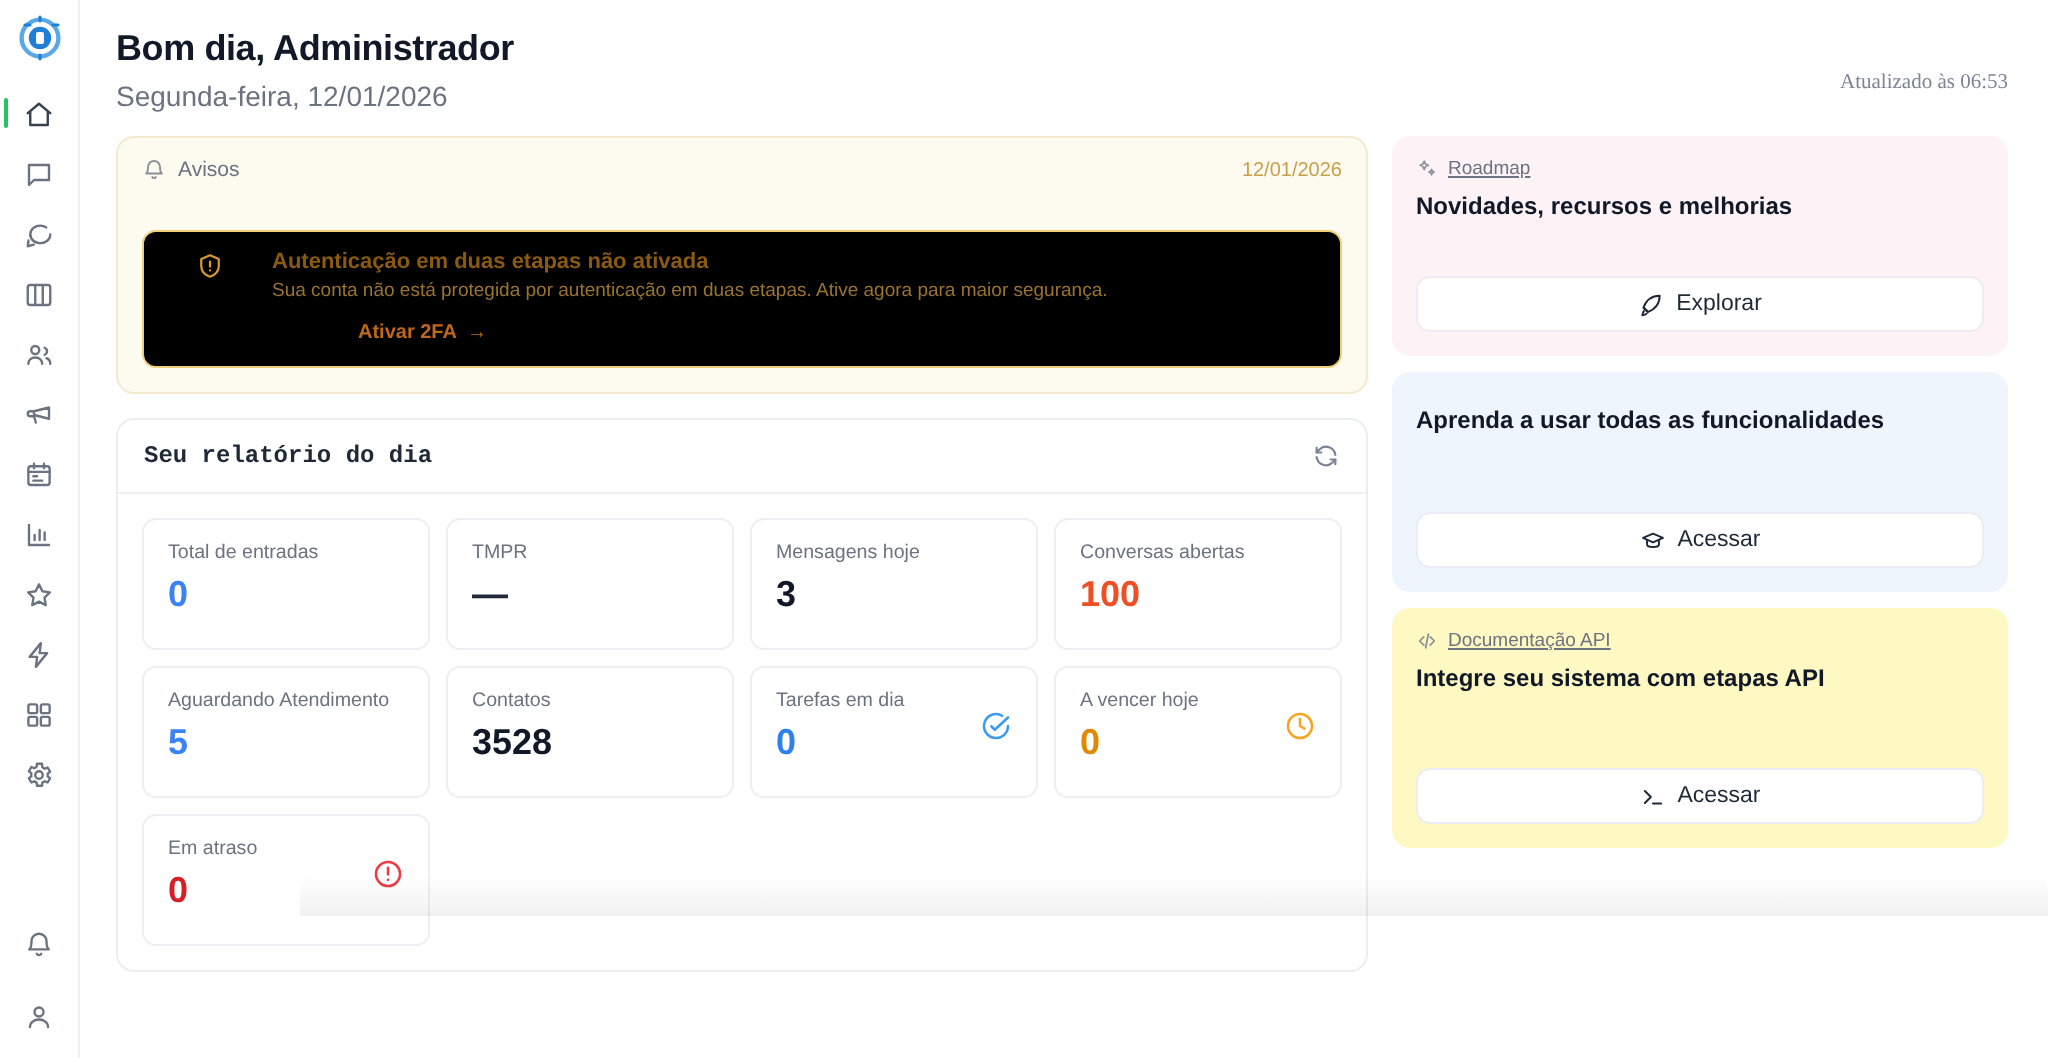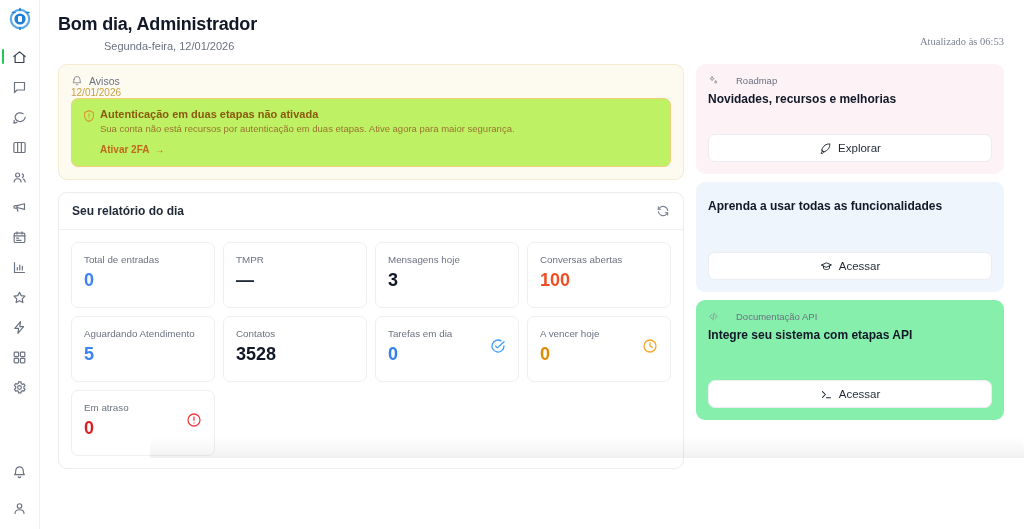--- a/index.html
+++ b/index.html
@@ -41,80 +41,80 @@
 
   
   .main {
     flex: 1; height: 529px;
     padding: 14px 0 0 18px;
     display: flex; flex-direction: column;
     overflow: hidden;
   }
   .topbar { display: flex; align-items: flex-start; justify-content: space-between; padding-right: 20px; }
   .greeting { font-size: 18px; font-weight: bold; color: #111827; letter-spacing: -0.2px; }
-  .subgreeting { font-size: 11px; color: #6b7280; margin-top: 5px; margin-left: 46px; }
+  .subgreeting { font-size: 14px; color: #6b7280; margin-top: 5px; }
   .updated { font-size: 10.5px; color: #7b8494; padding-top: 22px; font-family: Liberation Serif, serif; }
 
   .columns { display: flex; gap: 12px; margin-top: 12px; padding-right: 20px; flex: 1; }
   .col-left { flex: 1 1 auto; min-width: 0; }
   .col-right { flex: 0 0 308px; display: flex; flex-direction: column; gap: 8px; }
 
   
   .avisos {
     background: #fdfaef; border: 1px solid #f4ead0; border-radius: 9px;
     padding: 10px 12px 12px 12px;
   }
-  .avisos-head { display: flex; align-items: flex-start; justify-content: space-between; margin-bottom: 0; flex-direction: column; }
+  .avisos-head { display: flex; align-items: flex-end; justify-content: space-between; margin-bottom: 24px; }
   .avisos-title { display: flex; align-items: center; gap: 6px; font-size: 10.5px; color: #6b7280; }
   .avisos-date { font-size: 10px; color: #c8a04a; }
   .warn-box {
-    background: #bef264; border: 1px solid #f0cf7a; border-radius: 7px;
-    padding: 9px 11px 11px 10px; display: flex; gap: 4px;
+    background: #000000; border: 1px solid #f0cf7a; border-radius: 7px;
+    padding: 9px 11px 11px 26px; display: flex; gap: 24px;
   }
   .warn-icon { color: #d99a2b; flex: 0 0 14px; margin-top: 1px; }
   .warn-title { font-size: 11px; font-weight: bold; color: #8a5a10; }
   .warn-desc { font-size: 9.5px; color: #9a7330; margin-top: 3px; line-height: 1.35; }
-  .warn-link { font-size: 10px; font-weight: bold; color: #c0681a; margin-top: 8px; display: flex; align-items: center; gap: 5px; }
+  .warn-link { font-size: 10px; font-weight: bold; color: #c0681a; margin-top: 8px; display: flex; align-items: center; gap: 5px; margin-left: 43px; }
 
   
   .report {
     margin-top: 12px; background: #ffffff; border: 1px solid #ebedf0;
     border-radius: 9px; overflow: hidden;
   }
   .report-head {
     display: flex; align-items: center; justify-content: space-between;
-    padding: 11px 13px; border-bottom: 1px solid #eef0f3;
+    padding: 11px 13px; border-bottom: 1px solid #eef0f3; font-family: Liberation Mono, monospace;
   }
   .report-title { font-size: 12px; font-weight: bold; color: #1f2937; }
   .refresh { color: #7b8494; display: flex; }
   .stats-grid {
     display: grid; grid-template-columns: repeat(4, 1fr);
     gap: 8px; padding: 12px;
   }
   .stat {
     border: 1px solid #edeff2; border-radius: 7px; background: #fff;
     padding: 11px 12px 13px 12px; min-height: 66px;
     display: flex; align-items: flex-start; justify-content: space-between;
   }
   .stat-label { font-size: 9.8px; color: #6b7280; }
   .stat-value { font-size: 18px; font-weight: bold; margin-top: 6px; line-height: 1; }
   .stat-icon { flex: 0 0 16px; margin-top: 10px; }
 
   
   .promo { border-radius: 9px; padding: 11px 12px 12px 12px; display: flex; flex-direction: column; }
-  .promo-kicker { display: flex; align-items: flex-end; gap: 17px; font-size: 9.5px; color: #6b7280; }
+  .promo-kicker { display: flex; align-items: flex-end; gap: 5px; font-size: 9.5px; color: #6b7280; text-decoration: underline; }
   .promo-title { font-size: 12px; font-weight: bold; color: #111827; margin-top: 6px; line-height: 1.25; }
   .promo-btn {
     margin-top: auto; background: #ffffff; border: 1px solid #ececf2;
     border-radius: 7px; height: 28px; display: flex; align-items: center;
     justify-content: center; gap: 6px; font-size: 11.5px; color: #1f2937;
   }
   .promo-roadmap { background: #fdf2f6; min-height: 110px; }
   .promo-tutorials { background: #eef5fc; min-height: 110px; }
-  .promo-api { background: #86efac; min-height: 120px; }
+  .promo-api { background: #fef9c3; min-height: 120px; }
 
   
   .bottom-fade {
     position: absolute; left: 150px; right: 0; bottom: 0; height: 22px;
     background: linear-gradient(to bottom, rgba(0,0,0,0) 0%, rgba(0,0,0,0.035) 70%, rgba(0,0,0,0.055) 100%);
     border-radius: 10px 10px 0 0;
     pointer-events: none;
   }
   svg { display: block; }
 </style>
@@ -260,21 +260,21 @@
 
           <div class="warn-box">
             <span class="warn-icon">
               <svg width="14" height="14" viewBox="0 0 24 24" fill="none" stroke="currentColor" stroke-width="1.9" stroke-linecap="round" stroke-linejoin="round">
                   <path d="M12 2.8 19.5 6v6c0 4.6-3.2 7.7-7.5 9.2C7.7 19.7 4.5 16.6 4.5 12V6z"></path>
                   <path d="M12 8.3v4.2M12 15.7v.1"></path>
                 </svg>
             </span>
             <div>
               <div class="warn-title">Autenticação em duas etapas não ativada</div>
-              <div class="warn-desc">Sua conta não está recursos por autenticação em duas etapas. Ative agora para maior segurança.</div>
+              <div class="warn-desc">Sua conta não está protegida por autenticação em duas etapas. Ative agora para maior segurança.</div>
               <a class="warn-link" style="text-decoration:none;">
                 <span>Ativar 2FA</span>
                 <span>→</span>
               </a>
             </div>
           </div>
         </section>
 
         <section class="report">
           <div class="report-head">

